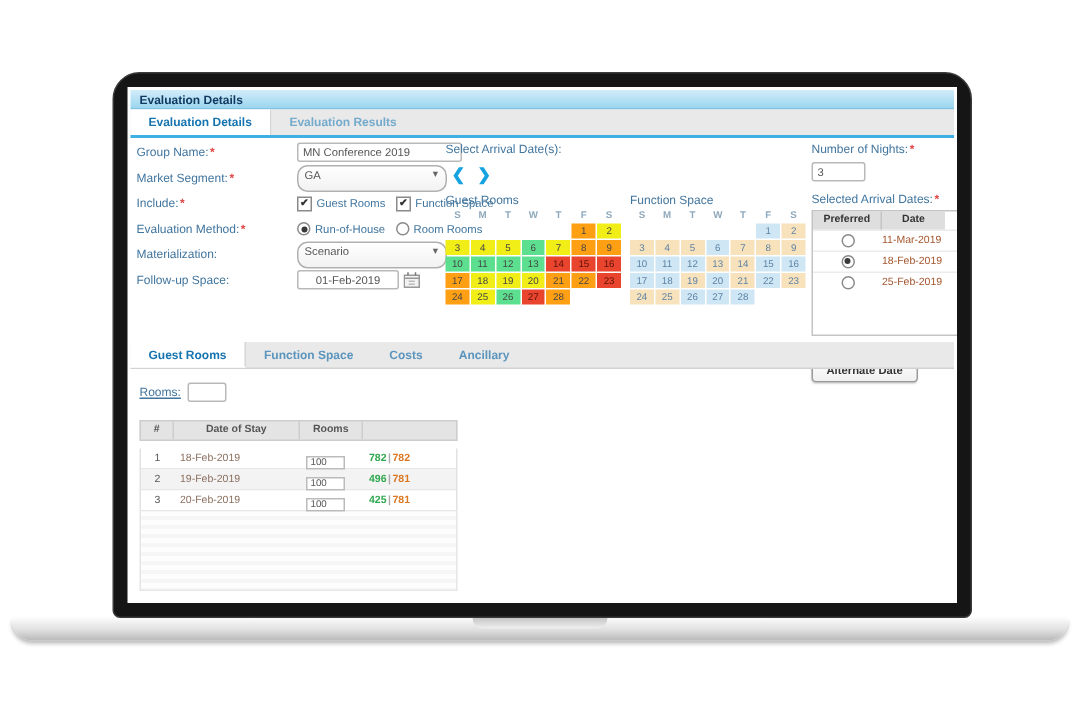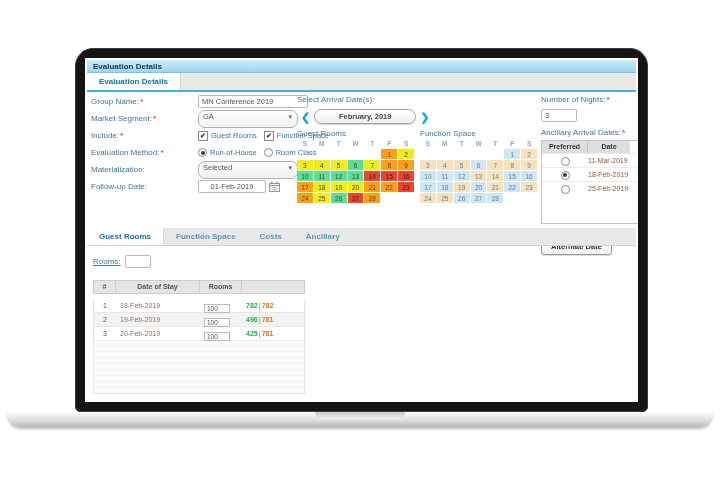--- a/index.html
+++ b/index.html
@@ -122,20 +122,21 @@
   </div>
 
   <div class="screen">
 
     <div class="app-header">
       <span>Evaluation Details</span>
     </div>
 
     <div class="tabstrip">
       <div class="tab active">Evaluation Details</div>
+      <div class="tab">Evaluation Results</div>
     </div>
 
     <div class="form-col">
       <div class="frow">
         <span class="flabel"><span>Group Name:</span><span class="req">*</span></span>
         <input class="tinput w100" value="MN Conference 2019" style="">
       </div>
       <div class="frow">
         <span class="flabel"><span>Market Segment:</span><span class="req">*</span></span>
         <div class="select">
@@ -148,48 +149,47 @@
         <span class="cbx">✔</span>
         <span class="optlabel">Guest Rooms</span>
         <span class="cbx">✔</span>
         <span class="optlabel">Function Space</span>
       </div>
       <div class="frow">
         <span class="flabel"><span>Evaluation Method:</span><span class="req">*</span></span>
         <span class="radio" data-on="true"></span>
         <span class="optlabel">Run-of-House</span>
         <span class="radio" data-on="false"></span>
-        <span class="optlabel">Room Class</span>
+        <span class="optlabel">Room Rooms</span>
       </div>
       <div class="frow">
         <span class="flabel"><span>Materialization:</span></span>
         <div class="select">
-          <span>Selected</span>
+          <span>Scenario</span>
           <span class="arrow">▾</span>
         </div>
       </div>
       <div class="frow">
-        <span class="flabel"><span>Follow-up Date:</span></span>
+        <span class="flabel"><span>Follow-up Space:</span></span>
         <input class="tinput w68" value="01-Feb-2019" style="">
         <svg class="calicon" width="11" height="11">
           <rect x="0.5" y="2.5" width="10" height="8" fill="#f2f2f2" stroke="#999"></rect>
           <line x1="0.5" y1="4.5" x2="10.5" y2="4.5" stroke="#999"></line>
           <line x1="3" y1="0.5" x2="3" y2="2.5" stroke="#777"></line>
           <line x1="8" y1="0.5" x2="8" y2="2.5" stroke="#777"></line>
           <line x1="3.5" y1="6.5" x2="7.5" y2="6.5" stroke="#bbb"></line>
           <line x1="3.5" y1="8.5" x2="7.5" y2="8.5" stroke="#bbb"></line>
         </svg>
       </div>
     </div>
 
     <div class="cal-col">
       <div class="sec-label">Select Arrival Date(s):</div>
       <div class="cal-nav">
         <span class="chev">❮</span>
-        <span class="month-pill">February, 2019</span>
         <span class="chev">❯</span>
       </div>
       <div class="cals">
         <div class="cal">
           <div class="cal-title">Guest Rooms</div>
           <div class="cal-head">
 
           <span>S</span>
               <span>M</span>
               <span>T</span>
@@ -283,21 +283,21 @@
               <span class="cal-cell" data-c="blue">27</span>
               <span class="cal-cell" data-c="blue">28</span>
             </div>
         </div>
       </div>
     </div>
 
     <div class="right-col">
       <div class="sec-label"><span>Number of Nights:</span><span class="req">*</span></div>
       <input class="tinput w36" style="margin-top: 3px;" value="3">
-      <div class="sec-label" style="margin-top:6px"><span>Ancillary Arrival Dates:</span><span class="req">*</span></div>
+      <div class="sec-label" style="margin-top:6px"><span>Selected Arrival Dates:</span><span class="req">*</span></div>
       <div class="sel-table">
         <div class="sel-hrow">
           <span class="sel-h sel-c1">Preferred</span>
           <span class="sel-h sel-c2">Date</span>
         </div>
         <div>
 
             <div class="sel-row">
               <span class="sel-c1"><span class="radio" data-on="false"></span></span>
               <span class="sel-c2 sel-date">11-Mar-2019</span>

